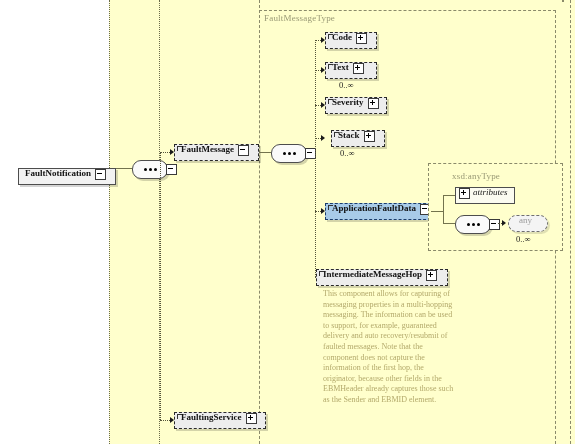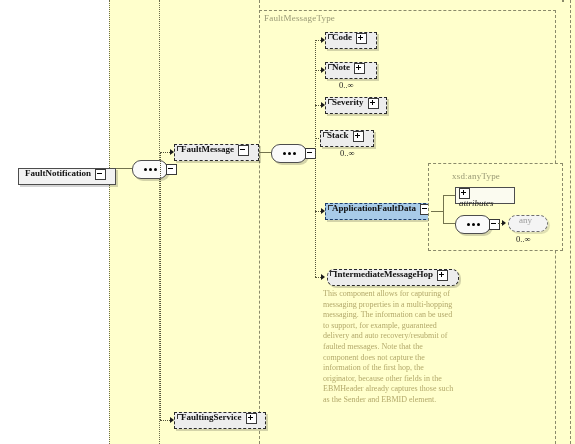--- a/index.html
+++ b/index.html
@@ -305,32 +305,32 @@
   <div class="arrow" style="left:309px; top:274px;"></div>
 
   <div class="node dashed" style="left:313px; top:32px; width:52px;">
     <span class="tick"></span>
     <span class="lbl">Code</span>
     <span class="exp plus"></span>
   </div>
 
   <div class="node dashed" style="left:313px; top:62px; width:52px;">
     <span class="tick"></span>
-    <span class="lbl">Note</span>
+    <span class="lbl">Text</span>
     <span class="exp plus"></span>
   </div>
   <div class="card" style="left:327px; top:80px;">0..∞</div>
 
   <div class="node dashed" style="left:313px; top:97px; width:62px;">
     <span class="tick"></span>
     <span class="lbl">Severity</span>
     <span class="exp plus"></span>
   </div>
 
-  <div class="node dashed" style="left:308px; top:130px; width:54px;">
+  <div class="node dashed" style="left:319px; top:130px; width:54px;">
     <span class="tick"></span>
     <span class="lbl">Stack</span>
     <span class="exp plus"></span>
   </div>
   <div class="card" style="left:328px; top:148px;">0..∞</div>
 
   <div class="node highlight" style="left:313px; top:203px; width:106px;">
     <span class="tick"></span>
     <span class="lbl">ApplicationFaultData</span>
     <span class="exp"></span>
@@ -338,41 +338,41 @@
 
   <div class="anytype-box" style="left:550px; top:0; width:0; height:0;"></div>
   <div class="anytype-box" style="left:416px; top:163px; width:135px; height:88px;"></div>
   <div class="type-label" style="left:440px; top:171px;">xsd:anyType</div>
 
   <div class="line-h" style="left:419px; top:211px; width:12px;"></div>
   <div class="line-v solid" style="left:431px; top:195px; height:28px;"></div>
   <div class="line-h" style="left:431px; top:195px; width:12px;"></div>
   <div class="line-h" style="left:431px; top:223px; width:12px;"></div>
 
-  <div class="node attrs" style="left:443px; top:187px; width:60px;flex-direction:column;">
+  <div class="node attrs" style="left:443px; top:187px; width:60px;">
     <span class="exp plus lead"></span>
     <span class="lbl">attributes</span>
   </div>
 
   <div class="seq" style="left:443px; top:215px;">
     <i></i>
     <i></i>
     <i></i>
   </div>
   <div class="seq-exp" style="left:477px; top:219px;"></div>
 
   <div class="line-h dot" style="left:486px; top:223px; width:6px;"></div>
   <div class="arrow" style="left:490px; top:220px;"></div>
 
   <div class="node any-el" style="left:496px; top:215px; width:40px;">
     <span class="lbl">any</span>
   </div>
   <div class="card" style="left:504px; top:234px;">0..∞</div>
 
-  <div class="node dashed" style="left:315px; top:269px; width:132px;border-radius:7px;">
+  <div class="node dashed" style="left:304px; top:269px; width:132px;">
     <span class="tick"></span>
     <span class="lbl">IntermediateMessageHop</span>
     <span class="exp plus"></span>
   </div>
 
   <div class="anno" style="left:311px; top:289px;">This component allows for capturing of messaging properties in a multi-hopping messaging. The information can be used to support, for example, guaranteed delivery and auto recovery/resubmit of faulted messages. Note that the component does not capture the information of the first hop, the originator, because other fields in the EBMHeader already captures those such as the Sender and EBMID element.</div>
 
   <div class="node dashed" style="left:162px; top:412px; width:92px;">
     <span class="tick"></span>
     <span class="lbl">FaultingService</span>

